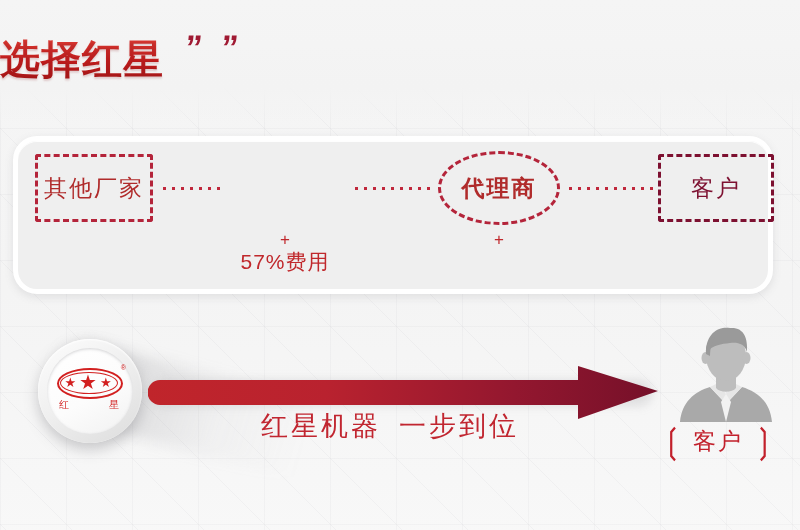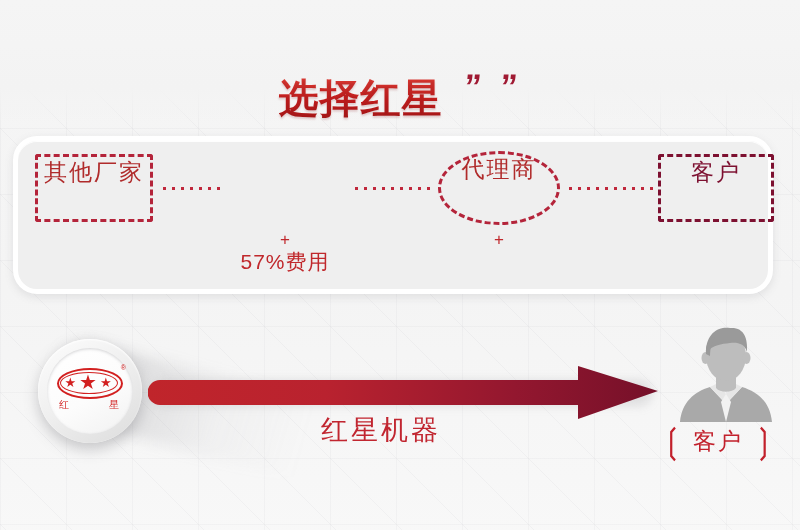--- a/index.html
+++ b/index.html
@@ -28,23 +28,22 @@
     opacity:.55;
   }
   .top-white{
     position:absolute;left:0;top:0;width:800px;height:125px;
     background:linear-gradient(180deg,#f5f5f5 0%,#f3f3f3 70%,rgba(243,243,243,0) 100%);
   }
 
   
   .headline{
     position:absolute;left:0;top:28px;width:800px;height:62px;
-    display:flex;align-items:center;justify-content:center;
+    display:flex;align-items:center;
     white-space:nowrap;
-    margin-top:39px;
   }
   .hl-seg{
     font-size:40px;font-weight:bold;line-height:1;
     letter-spacing:1px;
   }
   .hl-a{
     color:#cf2222;
     background:linear-gradient(180deg,#d93a33 0%,#c21d1d 55%,#a81718 100%);
     -webkit-background-clip:text;background-clip:text;color:transparent;
     text-shadow:0 2px 2px rgba(140,20,25,.18);
@@ -67,35 +66,35 @@
     position:absolute;left:13px;top:136px;width:760px;height:158px;
     border-radius:24px;
     background:#efefef;
     border:5px solid #ffffff;
     box-shadow:0 3px 9px rgba(120,120,125,.16), inset 0 1px 0 rgba(255,255,255,.9);
     box-sizing:border-box;
   }
 
   .node{
     position:absolute;
-    display:flex;align-items:flex-start;justify-content:center;
+    display:flex;align-items:center;justify-content:center;
     color:#b02b2b;font-size:23px;letter-spacing:2px;
     box-sizing:border-box;
   }
   .node-rect{
     border:3px dashed #b4243a;border-radius:3px;
   }
   .node-rect.dark{border-color:#7d1030;color:#7d1030;}
   .node-ellipse{
     border:3px dashed #b4243a;border-radius:50%;
   }
 
   #node-mfr{left:35px;top:154px;width:118px;height:68px;}
   #node-oem{left:224px;top:151px;width:122px;height:74px;}
-  #node-agent{left:438px;top:151px;width:122px;height:74px;}
+  #node-agent{left:438px;top:151px;width:122px;height:74px;font-weight:bold;}
   #node-cust{left:658px;top:154px;width:116px;height:68px;}
 
   .fee{
     position:absolute;text-align:center;color:#c0282c;width:160px;
   }
   .fee .plus{font-size:17px;line-height:15px;color:#c0282c;}
   .fee .amt{font-size:21px;line-height:30px;color:#c0282c;letter-spacing:1px;}
   #fee-oem{left:205px;top:232px;}
   #fee-agent{left:419px;top:232px;}
 
@@ -158,21 +157,21 @@
 
   .arrow-wrap{position:absolute;left:148px;top:364px;width:520px;height:58px;}
   .arrow-shadow{
     position:absolute;left:4px;top:16px;width:500px;height:26px;
     background:rgba(120,120,125,.18);filter:blur(5px);border-radius:14px;
   }
   .arrow-svg{position:absolute;left:0;top:0;}
 
   .tagline{
     position:absolute;left:190px;top:408px;width:400px;height:40px;
-    display:flex;align-items:flex-end;justify-content:center;
+    display:flex;align-items:flex-start;justify-content:center;
     font-size:27px;color:#c12630;letter-spacing:3px;white-space:nowrap;
   }
   .tagline .gap{display:inline-block;width:18px;}
 
   .avatar{position:absolute;left:672px;top:318px;width:108px;height:108px;}
 
   .cust-tag{
     position:absolute;left:648px;top:423px;width:140px;height:36px;
     display:flex;align-items:center;justify-content:center;gap:8px;
   }
@@ -261,20 +260,21 @@
         </linearGradient>
       </defs>
       <path d="M 12,16 L 430,16 L 430,2 L 510,27 L 430,55 L 430,41 L 12,41
                A 12,12 0 0 1 12,16 Z" fill="url(#agrad)"></path>
     </svg>
   </div>
 
   <div class="tagline">
     <span>红星机器</span>
     <span class="gap"></span>
+    <span>一步到位</span>
   </div>
 
   <svg class="avatar" viewBox="0 0 108 108">
 
     <path d="M 8,104 C 10,84 22,74 38,69 L 54,86 L 70,69 C 86,74 98,84 100,104 Z" fill="#a9a9a9"></path>
 
     <path d="M 38,69 L 54,86 L 70,69 L 62,65 L 54,76 L 46,65 Z" fill="#e6e6e6"></path>
 
     <path d="M 54,76 L 49,84 L 54,104 L 59,84 Z" fill="#f2f2f2"></path>
 

